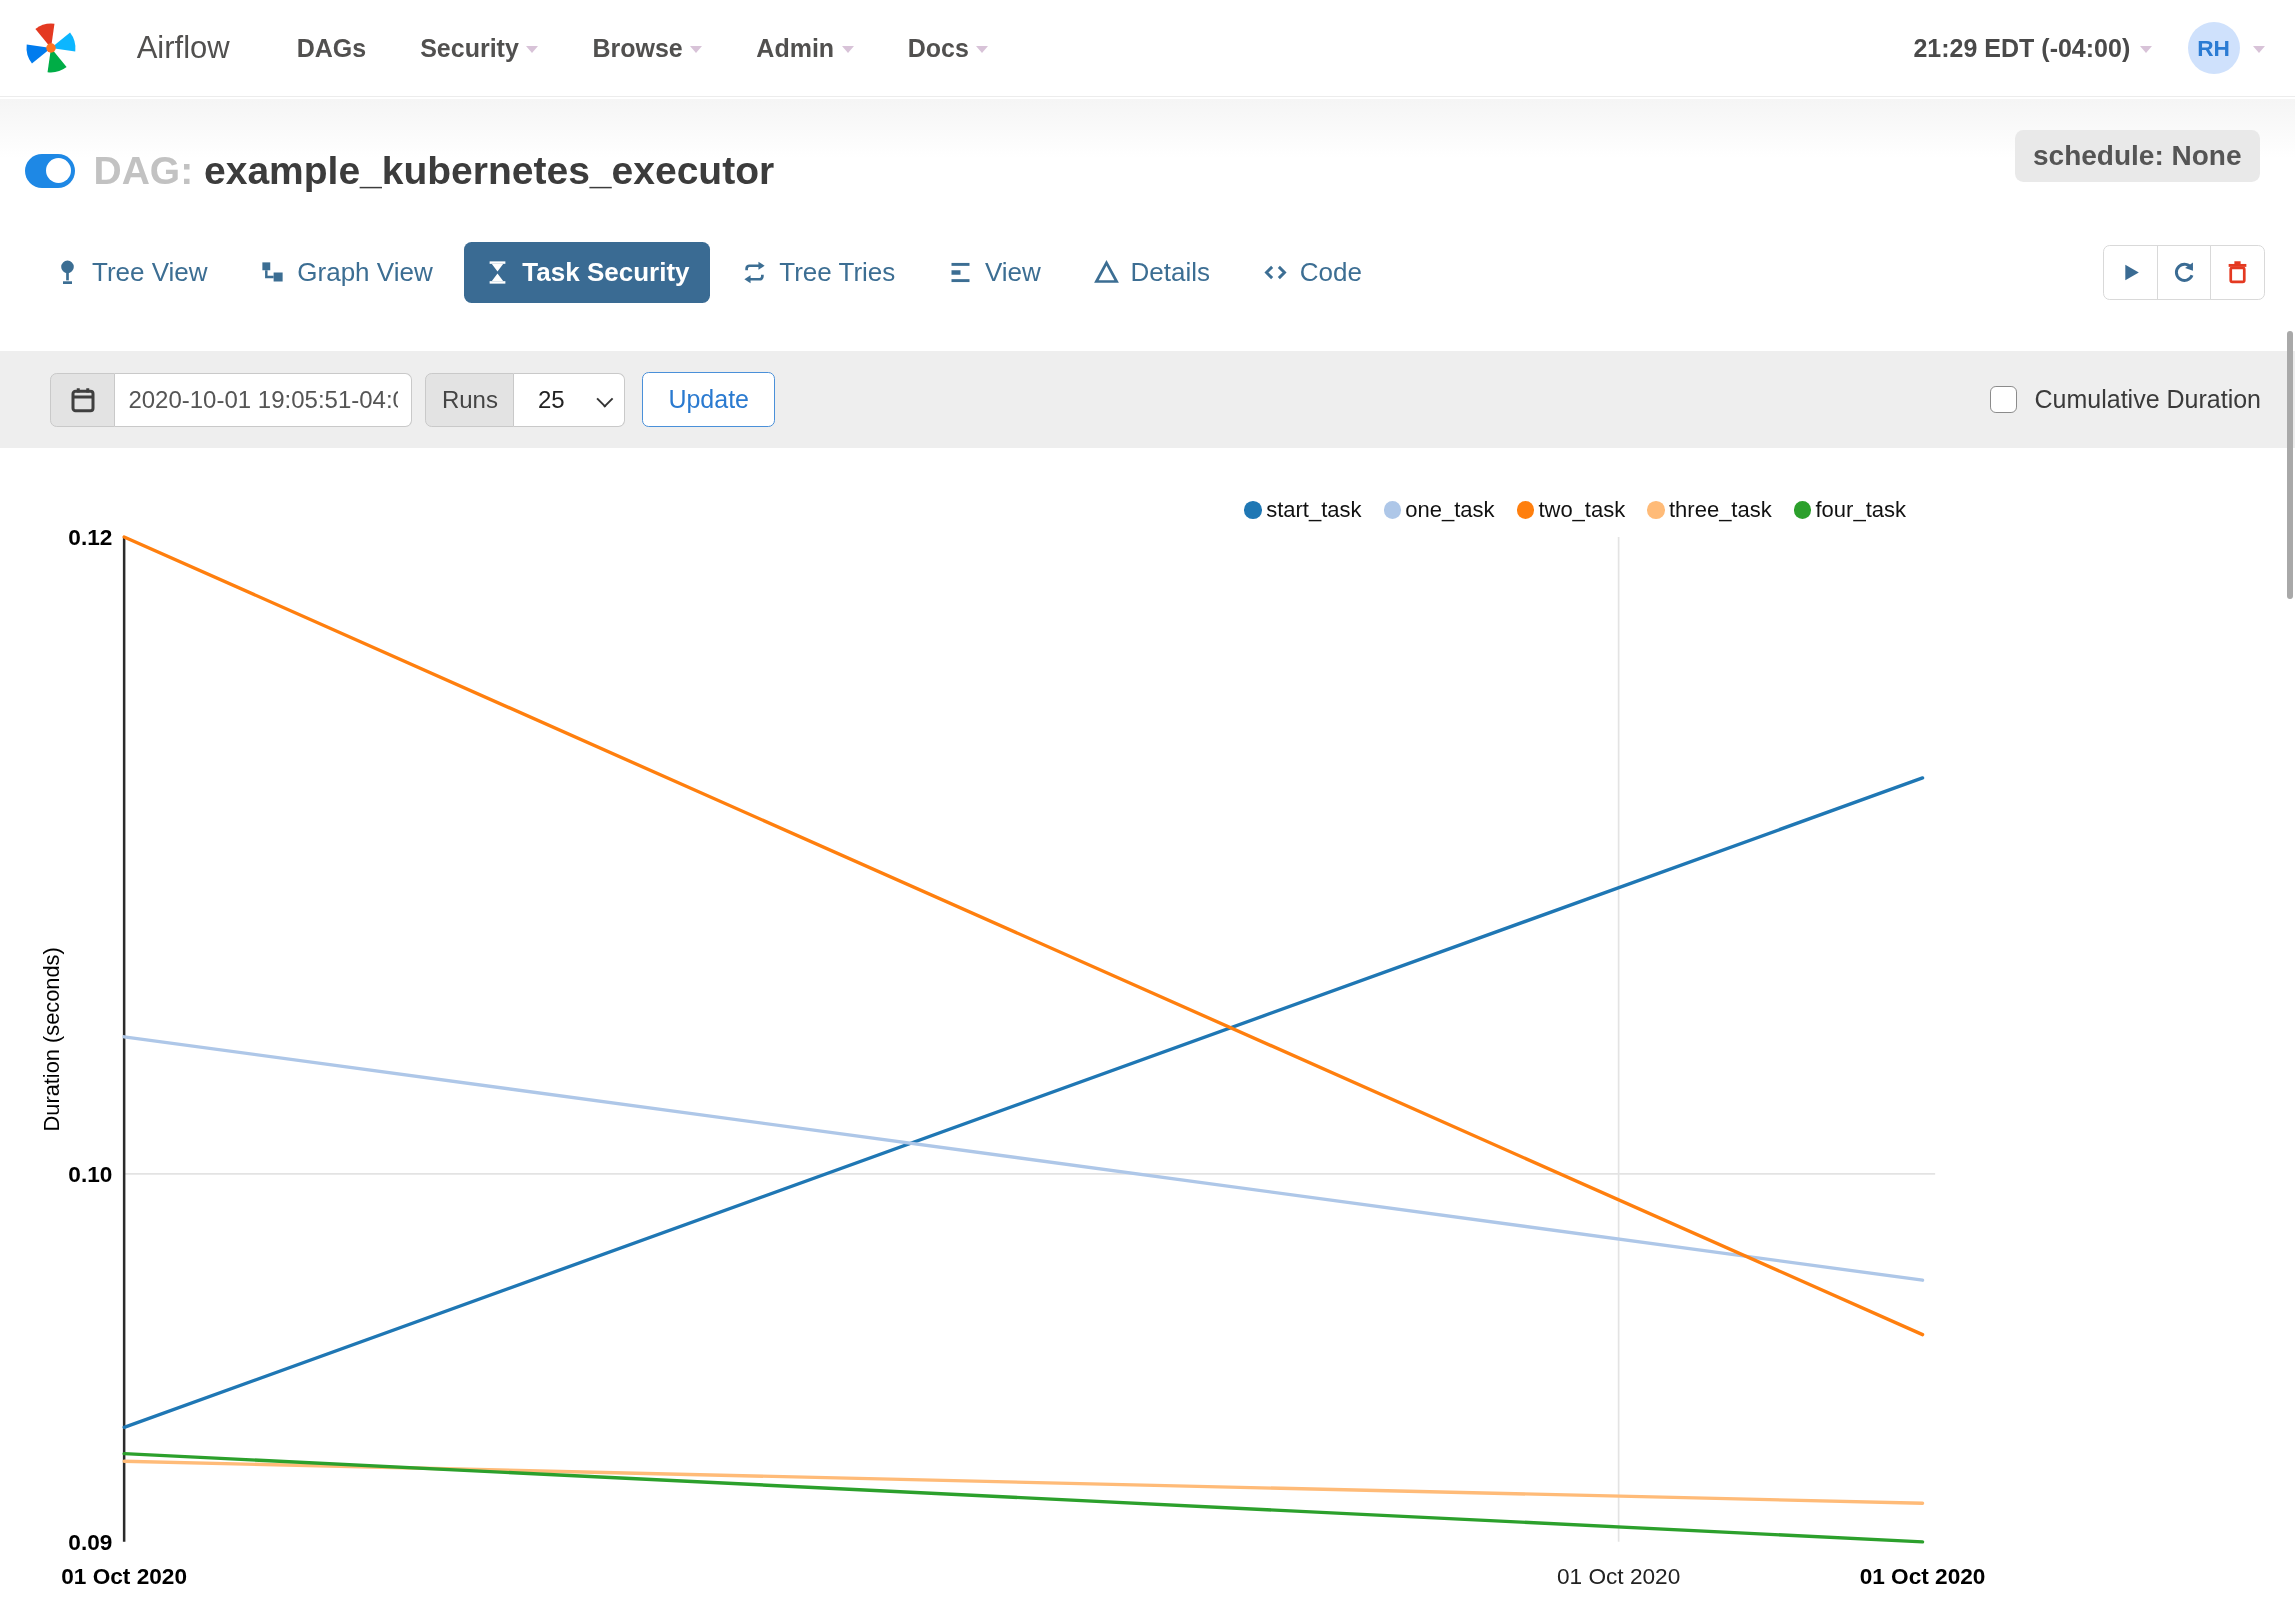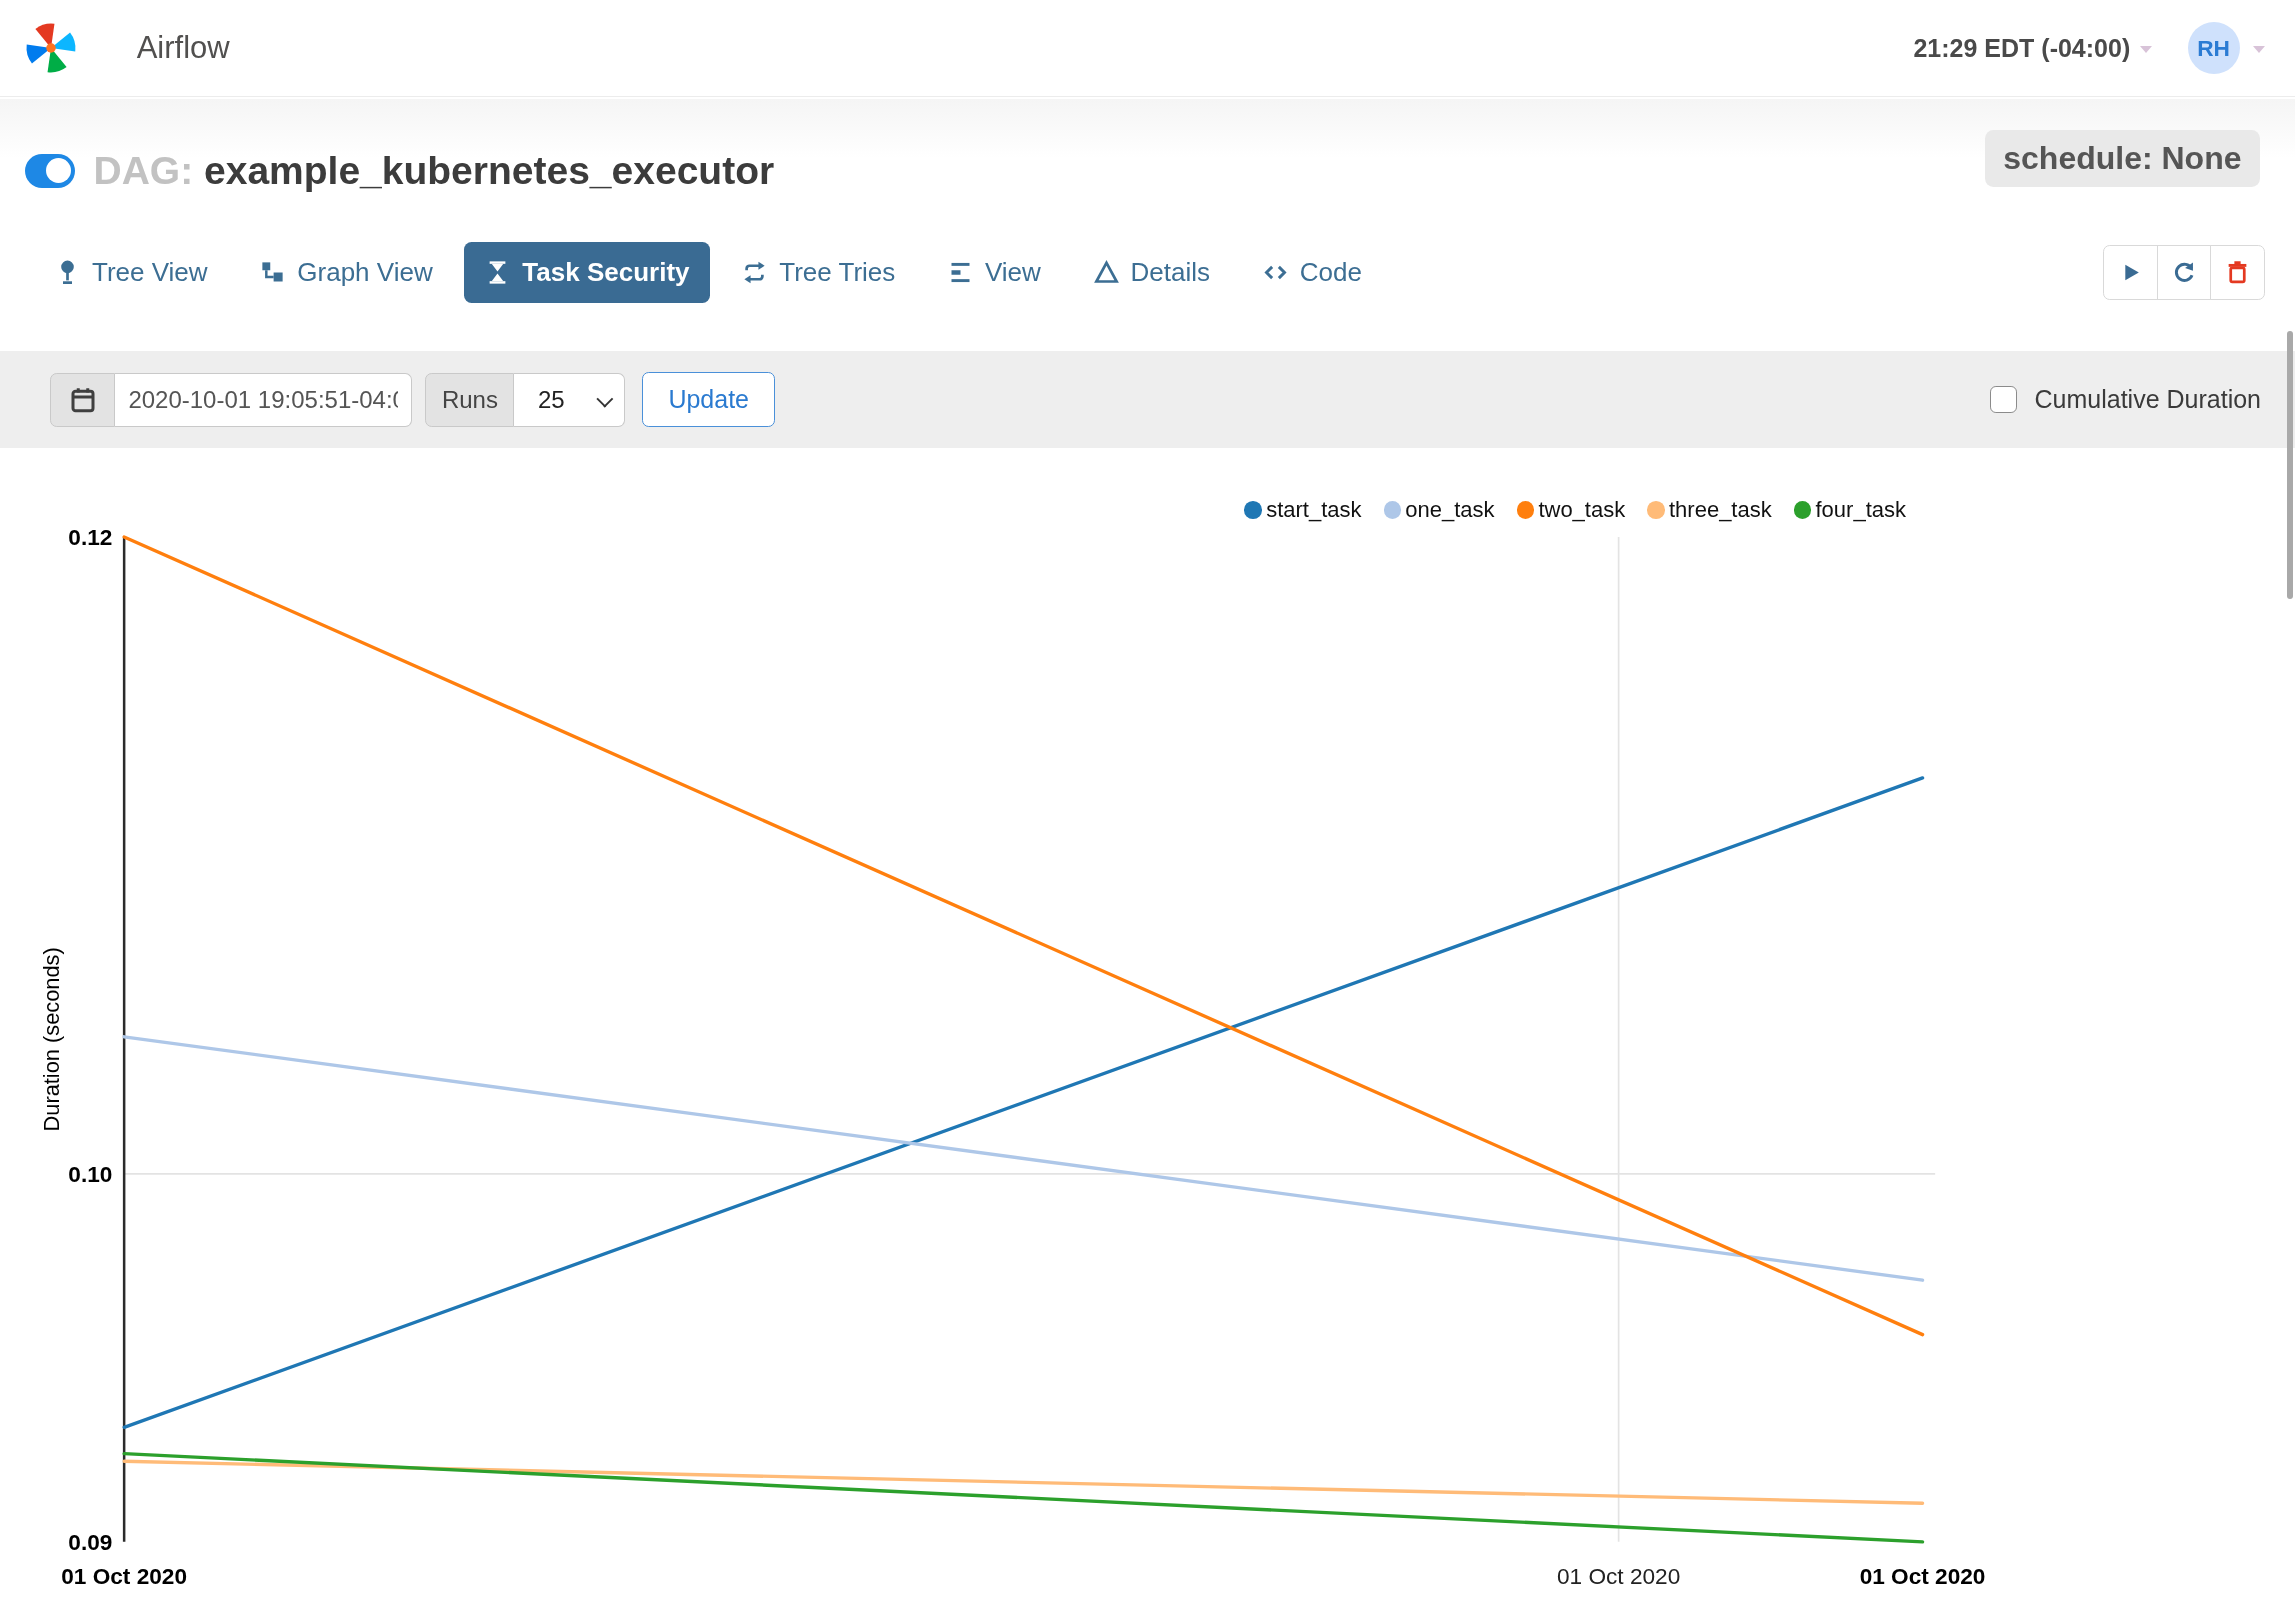--- a/index.html
+++ b/index.html
@@ -27,21 +27,21 @@
     background: linear-gradient(#f5f5f5, #ffffff); }
 
   
   .dag-header { position: absolute; top: 149px; left: 25px; display: flex; align-items: center; gap: 18.5px; }
   .toggle { position: relative; width: 50px; height: 34px; border-radius: 17px; background: var(--toggle-on); cursor: pointer; }
   .toggle .knob { position: absolute; top: 4.2px; right: 4.2px; width: 25px; height: 25px; border-radius: 50%; background: #fff; }
   .dag-title { font-size: 39px; }
   .dag-prefix { color: var(--dag-prefix); font-weight: 700; }
   .dag-name { color: var(--dag-name); font-weight: 700; }
   .schedule-badge { position: absolute; top: 130px; right: 35px; background: var(--badge-bg);
-    color: var(--badge-text); font-size: 32px; font-weight: 700; padding: 10px 18.5px; border-radius: 8.4px; }
+    color: var(--badge-text); font-size: 28px; font-weight: 700; padding: 10px 18.5px; border-radius: 8.4px; }
 
   
   .tabs { position: absolute; top: 242px; left: 34px; display: flex; align-items: center; gap: 11.7px; }
   .tab { display: flex; align-items: center; gap: 11px; font-size: 26px; color: var(--tab-link);
     padding: 15px 20px; border-radius: 7.6px; cursor: pointer; }
   .tab svg { stroke: currentColor; fill: none; }
   .tab.active { background: var(--tab-active-bg); color: var(--tab-active-text); font-weight: 700; }
 
   .btn-group { position: absolute; top: 245px; right: 30px; display: flex; }
   .icon-btn { width: 55px; height: 55px; background: #fff; border: 1.7px solid #d9d9d9; margin-left: -1.7px;
@@ -94,20 +94,41 @@
       <g>
         <path d="M30 30 L12 8 A30 30 0 0 1 34 2 Z" fill="#e43921"></path>
         <path d="M30 30 L52 12 A30 30 0 0 1 58 34 Z" fill="#0cb6ff"></path>
         <path d="M30 30 L48 52 A30 30 0 0 1 26 58 Z" fill="#00ad46"></path>
         <path d="M30 30 L8 48 A30 30 0 0 1 2 26 Z" fill="#017cee"></path>
         <circle cx="30" cy="30" r="5.5" fill="#ff7321"></circle>
       </g>
     </svg>
     <span class="brand-name">Airflow</span>
   </div>
+  <div class="nav-links">
+    <div class="nav-item">
+      <span>DAGs</span>
+    </div>
+    <div class="nav-item">
+      <span>Security</span>
+      <span class="caret"></span>
+    </div>
+    <div class="nav-item">
+      <span>Browse</span>
+      <span class="caret"></span>
+    </div>
+    <div class="nav-item">
+      <span>Admin</span>
+      <span class="caret"></span>
+    </div>
+    <div class="nav-item">
+      <span>Docs</span>
+      <span class="caret"></span>
+    </div>
+  </div>
   <div class="nav-right">
     <div class="clock">
       <span>21:29 EDT (-04:00)</span>
       <span class="caret"></span>
     </div>
     <div class="avatar">RH</div>
     <span class="caret"></span>
   </div>
 </div>
 

